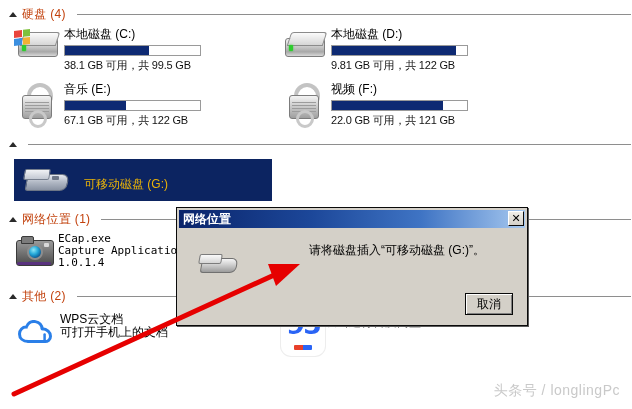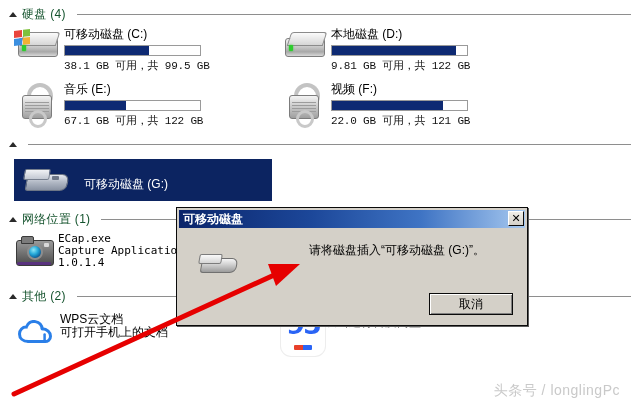--- a/index.html
+++ b/index.html
@@ -20,21 +20,21 @@
     height:16px;padding-left:9px;
   }
   .tri{
     width:0;height:0;
     border-left:4px solid transparent;
     border-right:4px solid transparent;
     border-bottom:5px solid #2a2a2a;
     flex:0 0 auto;margin-top:1px;
   }
   .group-label{
-    font-size:12px;color:#14532d;white-space:nowrap;
+    font-size:12px;color:#c2410c;white-space:nowrap;
     letter-spacing:.3px;
     text-align:center;
   }
   .group-rule{
     flex:1 1 auto;height:0;border-top:1px solid #8e8e8e;
     margin-left:6px;margin-right:10px;
   }
   
   .drive-grid{position:relative;}
   .drive{
@@ -49,21 +49,21 @@
     font-size:12px;color:#000;white-space:nowrap;margin-bottom:2px;
   }
   .bar-outer{
     width:137px;height:11px;background:#ffffff;
     border:1px solid #9a9a9a;box-sizing:border-box;
     margin-bottom:2px;
   }
   .bar-fill{height:100%;background:#0e2a73;}
   .drive-sub{
     font-size:11px;color:#111;white-space:nowrap;
-    font-family:Liberation Mono, monospace;
+    font-family:Liberation Sans, sans-serif;
     letter-spacing:-0.2px;
   }
   
   .hdd{position:absolute;left:4px;top:8px;width:40px;height:26px;}
   .hdd-body{
     position:absolute;left:0;top:6px;width:38px;height:17px;border-radius:3px;
     background:linear-gradient(180deg,#f2f2f2 0%,#cfcfcf 40%,#a8a8a8 75%,#d8d8d8 100%);
     border:1px solid #7d7d7d;
   }
   .hdd-top{
@@ -117,21 +117,21 @@
   }
   .usb-c{
     position:absolute;left:2px;top:4px;width:24px;height:9px;border-radius:2px;
     background:linear-gradient(180deg,#f0f2f5 0%,#c2c8d2 100%);
     border:1px solid #767f8e;transform:skewX(-10deg);
   }
   .usb-d{
     position:absolute;left:30px;top:11px;width:7px;height:4px;border-radius:1px;
     background:#6d7686;
   }
-  .removable-name{color:#ffffff;font-size:12px;margin-left:10px;white-space:nowrap;margin-top:8px;}
+  .removable-name{color:#eab308;font-size:12px;margin-left:10px;white-space:nowrap;margin-top:8px;}
   
   .item{position:absolute;display:flex;align-items:flex-start;}
   .item-ico{width:40px;height:40px;flex:0 0 auto;position:relative;margin-right:4px;}
   .item-txt{padding-top:1px;}
   .item-line{
     font-size:11px;color:#000;white-space:nowrap;line-height:12px;
     font-family:"DejaVu Sans Mono","Liberation Mono",monospace;
   }
   .item-line.cn{font-family:"Liberation Sans","DejaVu Sans",sans-serif;font-size:12px;line-height:13px;}
   
@@ -210,21 +210,21 @@
   .dlg-usb-c{
     position:absolute;left:0px;top:4px;width:21px;height:8px;border-radius:2px;
     background:linear-gradient(180deg,#fafafa 0%,#d5d5d5 100%);
     border:1px solid #7c7c7c;transform:skewX(-10deg);
   }
   .dlg-msg{
     position:absolute;left:100px;top:34px;width:240px;
     font-size:12px;color:#000;line-height:16px;text-align:center;
   }
   .dlg-btn{
-    position:absolute;right:14px;bottom:10px;width:84px;height:22px;
+    position:absolute;right:14px;bottom:10px;width:48px;height:22px;
     background:#d4d0c8;
     border:1px solid #0a0a0a;
     box-shadow:inset 1px 1px 0 #ffffff, inset -1px -1px 0 #808080;
     box-sizing:border-box;
     display:flex;align-items:center;justify-content:center;
     font-size:12px;color:#000;
   }
   
   #arrow{position:absolute;left:0;top:0;width:632px;height:409px;pointer-events:none;}
   
@@ -255,21 +255,21 @@
           <div class="hdd-led"></div>
         </div>
         <div class="winflag" style="left:0px;top:6px;">
           <i class="wf1"></i>
             <i class="wf2"></i>
             <i class="wf3"></i>
             <i class="wf4"></i>
         </div>
       </div>
       <div class="drive-txt">
-        <div class="drive-name">可移动磁盘 (C:)</div>
+        <div class="drive-name">本地磁盘 (C:)</div>
         <div class="bar-outer">
           <div class="bar-fill" id="fill-c" style="width: 62%;"></div>
         </div>
         <div class="drive-sub">38.1 GB 可用，共 99.5 GB</div>
       </div>
     </div>
 
     <div class="drive" style="left:281px;top:0;justify-content:center;">
       <div class="drive-ico">
         <div class="hdd">
@@ -396,21 +396,21 @@
     </div>
     <div class="item-txt" style="padding-top:4px;">
       <div class="item-line cn">双击运行百度网盘</div>
     </div>
   </div>
 
 </div>
 
 <div id="dialog">
   <div class="dlg-title">
-    <span class="dlg-title-text">可移动磁盘</span>
+    <span class="dlg-title-text">网络位置</span>
     <span class="dlg-close">✕</span>
   </div>
   <div class="dlg-usb">
     <div class="dlg-usb-b"></div>
     <div class="dlg-usb-c"></div>
   </div>
   <div class="dlg-msg">请将磁盘插入“可移动磁盘 (G:)”。</div>
   <div class="dlg-btn">取消</div>
 </div>
 

